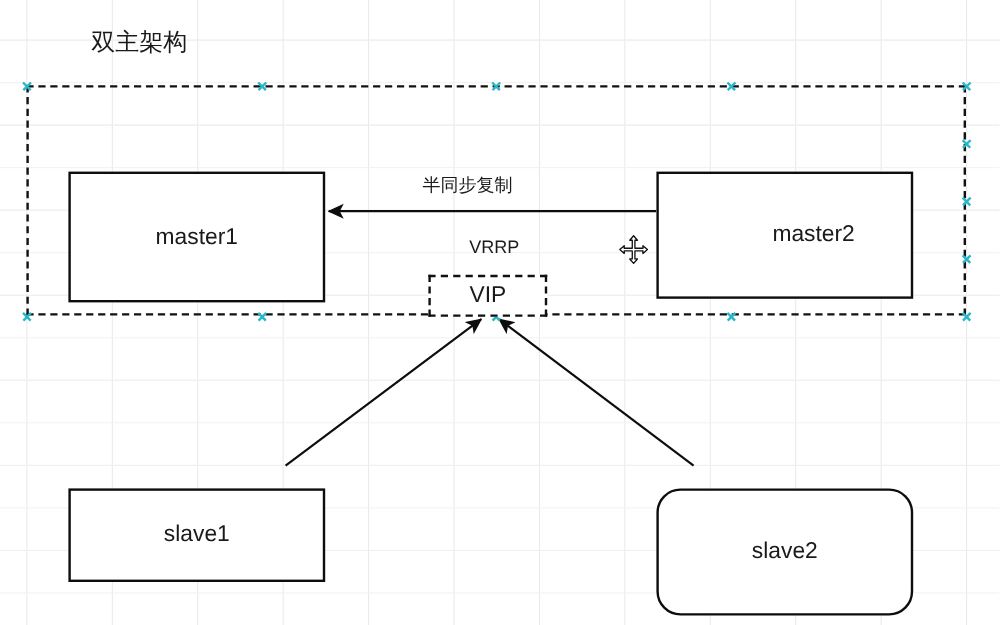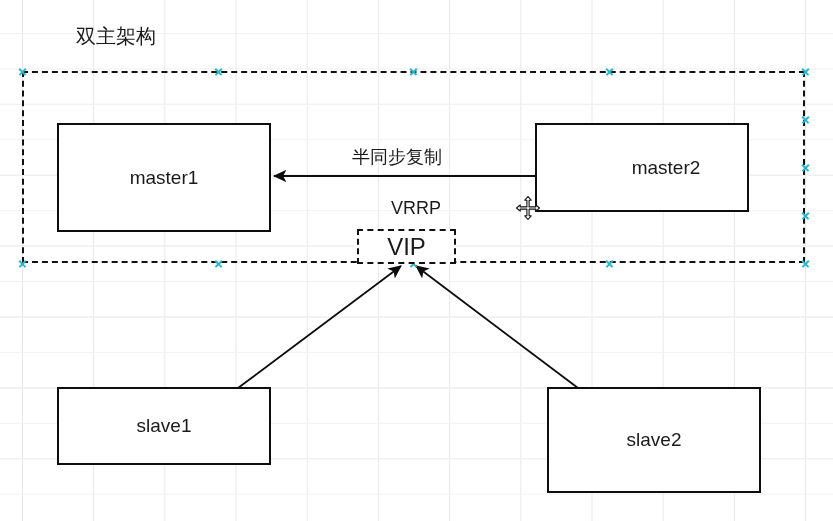--- a/index.html
+++ b/index.html
@@ -81,46 +81,47 @@
   .node {
     position: absolute;
     box-sizing: border-box;
     border: 2px solid #0d0d0d;
     background: #ffffff;
     display: flex;
     align-items: center;
     justify-content: center;
     font-size: 19px;
     color: #1a1a1a;
+    margin-top: 20px;
   }
   .node-master1 { left: 57px;  top: 123px; width: 214px; height: 109px; }
-  .node-master2 { left: 535px; top: 123px; width: 214px; height: 89px; padding-left: 48px; }
+  .node-master2 { left: 547px; top: 123px; width: 214px; height: 106px; padding-left: 48px; }
   .node-slave1  { left: 57px;  top: 387px; width: 214px; height: 78px; }
-  .node-slave2  { left: 547px; top: 387px; width: 214px; height: 106px; }
+  .node-slave2  { left: 547px; top: 387px; width: 214px; height: 106px; border-radius: 20px; }
 
   
   .vip-box {
     position: absolute;
     left: 357px;
     top: 229px;
     width: 99px;
     height: 35px;
     box-sizing: border-box;
     border: 2px dashed #111111;
     background: #ffffff;
     display: flex;
     align-items: center;
     justify-content: center;
-    font-size: 24px;
+    font-size: 19px;
     color: #1a1a1a;
   }
 
   .edge-label {
     position: absolute;
-    font-size: 18px;
+    font-size: 15px;
     color: #1a1a1a;
     white-space: nowrap;
   }
   .label-replication { left: 352px; top: 145px; }
   .label-vrrp        { left: 391px; top: 198px; }
 
   svg.links {
     position: absolute;
     left: 0; top: 0;
     width: 833px;

